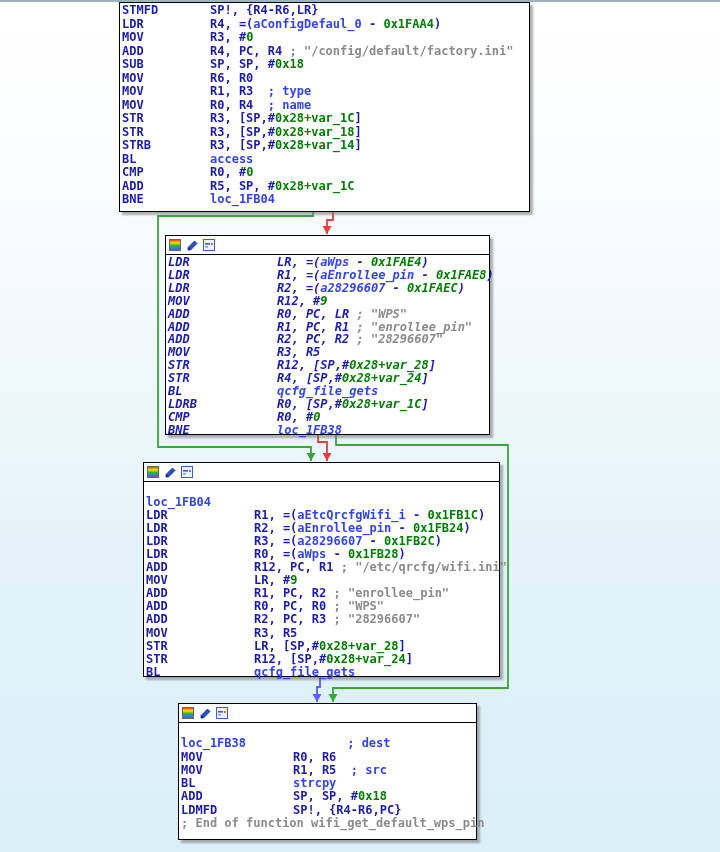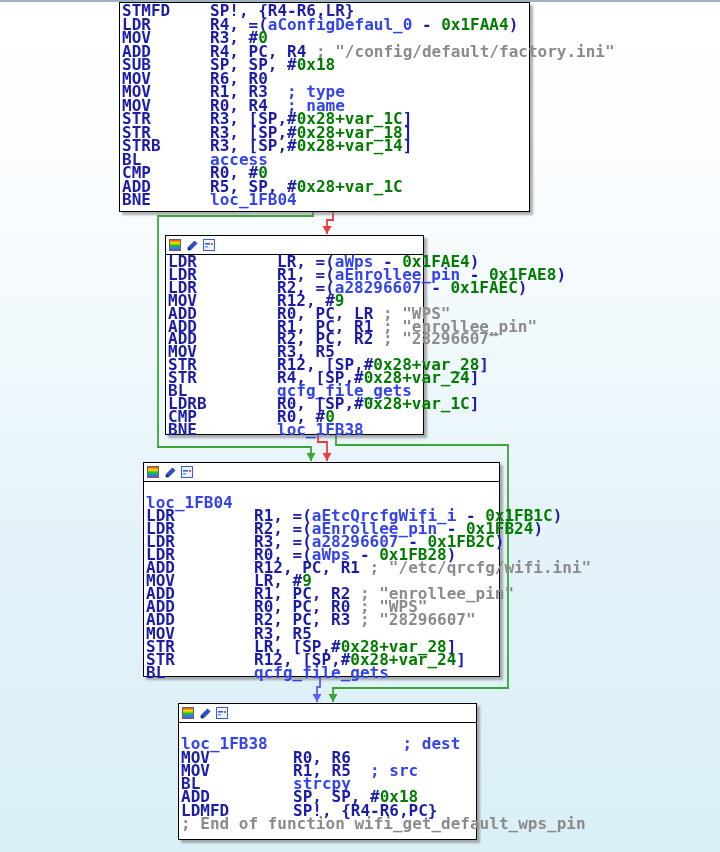--- a/index.html
+++ b/index.html
@@ -11,21 +11,21 @@
   .topline{position:absolute;left:0;top:0;width:720px;height:2px;background:#9db3c0;z-index:6;}
   #edges{position:absolute;left:0;top:0;z-index:1;pointer-events:none;}
   .node{
     position:absolute;background:var(--node-bg,#fff);
     border:1px solid var(--node-border,#000);
     box-shadow:3px 3px 2px rgba(110,110,110,.55);
     z-index:2;box-sizing:border-box;
   }
   .nhdr{height:18px;border-bottom:1px solid #000;display:flex;align-items:center;gap:5px;padding-left:3px;background:#fff;}
   .nic{width:12px;height:12px;display:inline-block;line-height:0;}
-  .ncontent{padding:1px 0 0 2px;font-size:16px;font-weight:bold;white-space:pre;}
+  .ncontent{padding:1px 0 0 2px;font-size:12px;font-weight:bold;white-space:pre;}
   .row{white-space:pre;}
   .m{display:inline-block;}
   .seg-i{color:var(--c-mn,#1c1caa);}
   .seg-n{color:var(--c-nm,#3344ee);}
   .seg-g{color:var(--c-num,#007d00);}
   .seg-c{color:var(--c-cmt,#3344ee);}
   .seg-s{color:var(--c-str,#8b8b8b);}
 </style>
 </head>
 <body>
@@ -54,21 +54,21 @@
       <polygon points="322.5,453 331.5,453 327,461" fill="#ef3b3b"></polygon>
       <polyline points="336,435 336,445 508,445 508,688 333,688 333,702" fill="none" stroke="#3aa63a" stroke-width="1.8"></polyline>
       <polygon points="328.5,694 337.5,694 333,702" fill="#3aa63a"></polygon>
       <polyline points="320,677 320,687 317,687 317,702" fill="none" stroke="#5d5df0" stroke-width="1.8"></polyline>
       <polygon points="312.5,694 321.5,694 317,702" fill="#5d5df0"></polygon>
     </svg>
 
 <div class="node" style="left: 119px; top: 2px; width: 411px; height: 210px;">
       <div class="ncontent" style="line-height: 13.5px;"><div class="row"><span class="m seg-i" style="width: 88px;">STMFD</span><span class="seg-i">SP!, {R4-R6,LR}</span></div><div class="row"><span class="m seg-i" style="width: 88px;">LDR</span><span class="seg-i">R4, =(</span><span class="seg-n">aConfigDefaul_0</span><span class="seg-i"> - </span><span class="seg-g">0x1FAA4</span><span class="seg-i">)</span></div><div class="row"><span class="m seg-i" style="width: 88px;">MOV</span><span class="seg-i">R3, #</span><span class="seg-g">0</span></div><div class="row"><span class="m seg-i" style="width: 88px;">ADD</span><span class="seg-i">R4, PC, R4 </span><span class="seg-s">; "/config/default/factory.ini"</span></div><div class="row"><span class="m seg-i" style="width: 88px;">SUB</span><span class="seg-i">SP, SP, #</span><span class="seg-g">0x18</span></div><div class="row"><span class="m seg-i" style="width: 88px;">MOV</span><span class="seg-i">R6, R0</span></div><div class="row"><span class="m seg-i" style="width: 88px;">MOV</span><span class="seg-i">R1, R3  </span><span class="seg-c">; type</span></div><div class="row"><span class="m seg-i" style="width: 88px;">MOV</span><span class="seg-i">R0, R4  </span><span class="seg-c">; name</span></div><div class="row"><span class="m seg-i" style="width: 88px;">STR</span><span class="seg-i">R3, [SP,#</span><span class="seg-g">0x28+var_1C</span><span class="seg-i">]</span></div><div class="row"><span class="m seg-i" style="width: 88px;">STR</span><span class="seg-i">R3, [SP,#</span><span class="seg-g">0x28+var_18</span><span class="seg-i">]</span></div><div class="row"><span class="m seg-i" style="width: 88px;">STRB</span><span class="seg-i">R3, [SP,#</span><span class="seg-g">0x28+var_14</span><span class="seg-i">]</span></div><div class="row"><span class="m seg-i" style="width: 88px;">BL</span><span class="seg-n">access</span></div><div class="row"><span class="m seg-i" style="width: 88px;">CMP</span><span class="seg-i">R0, #</span><span class="seg-g">0</span></div><div class="row"><span class="m seg-i" style="width: 88px;">ADD</span><span class="seg-i">R5, SP, #</span><span class="seg-g">0x28+var_1C</span></div><div class="row"><span class="m seg-i" style="width: 88px;">BNE</span><span class="seg-n">loc_1FB04</span></div></div>
     </div>
-    <div class="node" style="left: 165px; top: 235px; width: 259px; height: 200px;">
+    <div class="node" style="left: 165px; top: 235px; width: 325px; height: 200px; font-style: italic;">
       <div class="nhdr">
         <span class="nic"><svg width="12" height="12">
             <rect x="0.5" y="0.5" width="11" height="11" fill="url(#rainbow)" stroke="#666"></rect>
           </svg></span>
         <span class="nic"><svg width="12" height="12">
             <path d="M2 11 L2 8.5 L8.5 2 L11 4.5 L4.5 11 Z" fill="#2a4fd0" stroke="#16307e" stroke-width="0.8"></path>
             <path d="M2 11 L4.4 10.5 L2.5 8.6 Z" fill="#0c1f5e"></path>
           </svg></span>
         <span class="nic"><svg width="12" height="12">
             <rect x="0.5" y="0.5" width="11" height="11" fill="#eef4ff" stroke="#3a5bd8"></rect>

